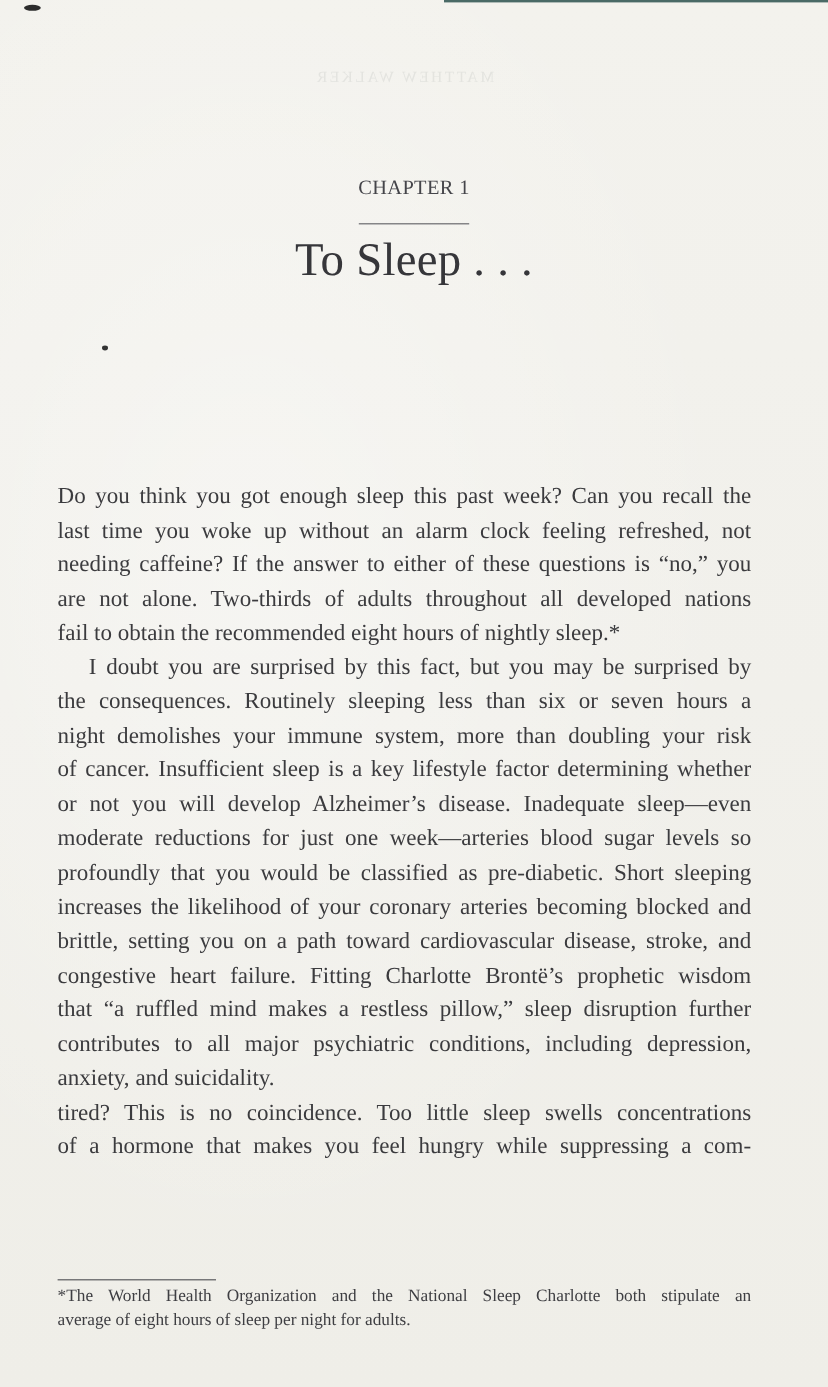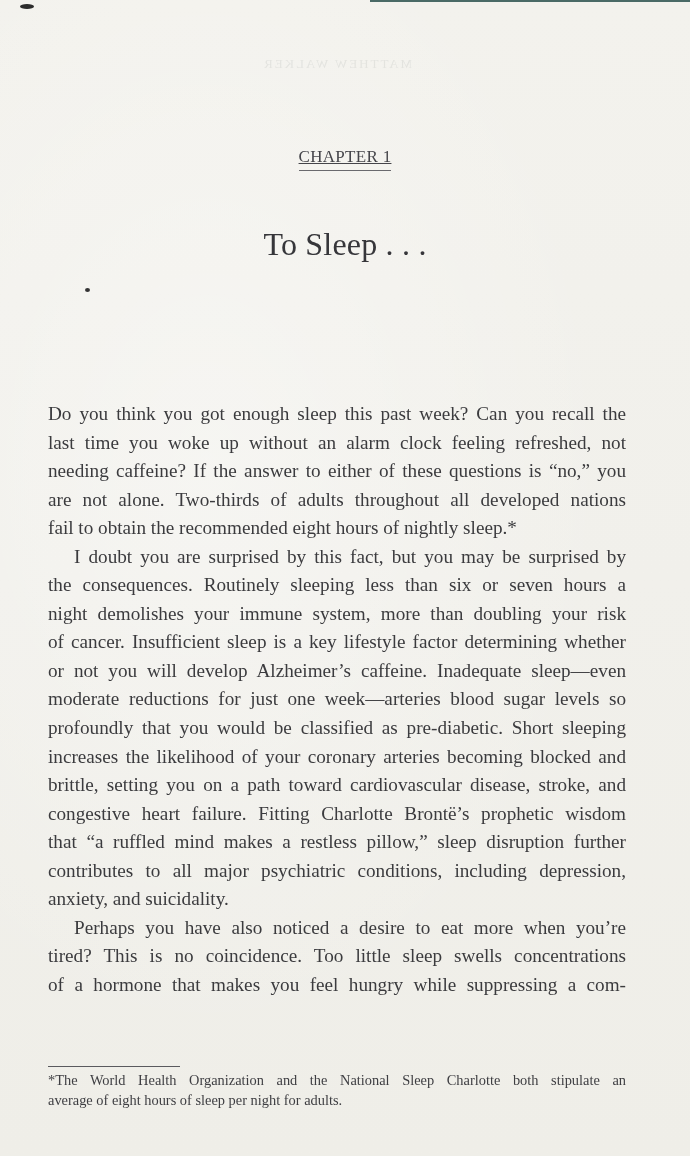--- a/index.html
+++ b/index.html
@@ -67,33 +67,31 @@
     position: absolute;
     left: 0; width: 690px;
     top: 147px;
     text-align: center;
     font-size: 17px;
     letter-spacing: 0.3px;
     color: #45454a;
   }
   .chapter-label span {
     display: inline-block;
-    padding-bottom: 3px;
+    padding-bottom: 19px;
     border-bottom: 1.5px solid #6a6a6e;
-    text-decoration: underline;
   }
   .chapter-title {
     position: absolute;
     left: 0; width: 690px;
     top: 194px;
     text-align: center;
-    font-size: 32px;
+    font-size: 39px;
     color: #36363a;
     letter-spacing: 0.2px;
-    margin-top: 32px;
   }
   .body-text {
     position: absolute;
     left: 48px;
     top: 400px;
     width: 578px;
     font-size: 19.2px;
     line-height: 28.55px;
     color: #3b3b3e;
   }
@@ -154,32 +152,31 @@
       <span class="line">last time you woke up without an alarm clock feeling refreshed, not</span>
       <span class="line">needing caffeine? If the answer to either of these questions is “no,” you</span>
       <span class="line">are not alone. Two-thirds of adults throughout all developed nations</span>
       <span class="line" style="text-align-last:left">fail to obtain the recommended eight hours of nightly sleep.*</span>
     </p>
     <p class="indent">
       <span class="line" style="padding-left:26px">I doubt you are surprised by this fact, but you may be surprised by</span>
       <span class="line">the consequences. Routinely sleeping less than six or seven hours a</span>
       <span class="line">night demolishes your immune system, more than doubling your risk</span>
       <span class="line">of cancer. Insufficient sleep is a key lifestyle factor determining whether</span>
-      <span class="line">or not you will develop Alzheimer’s caffeine. Inadequate sleep—even</span>
+      <span class="line">or not you will develop Alzheimer’s disease. Inadequate sleep—even</span>
       <span class="line">moderate reductions for just one week—arteries blood sugar levels so</span>
       <span class="line">profoundly that you would be classified as pre-diabetic. Short sleeping</span>
       <span class="line">increases the likelihood of your coronary arteries becoming blocked and</span>
       <span class="line">brittle, setting you on a path toward cardiovascular disease, stroke, and</span>
       <span class="line">congestive heart failure. Fitting Charlotte Brontë’s prophetic wisdom</span>
       <span class="line">that “a ruffled mind makes a restless pillow,” sleep disruption further</span>
       <span class="line">contributes to all major psychiatric conditions, including depression,</span>
       <span class="line" style="text-align-last:left">anxiety, and suicidality.</span>
     </p>
     <p class="indent">
-      <span class="line" style="padding-left:26px">Perhaps you have also noticed a desire to eat more when you’re</span>
       <span class="line">tired? This is no coincidence. Too little sleep swells concentrations</span>
       <span class="line">of a hormone that makes you feel hungry while suppressing a com-</span>
     </p>
   </div>
 
   <div class="fn-rule"></div>
   <div class="footnote">
     <span class="l1">*The World Health Organization and the National Sleep Charlotte both stipulate an</span>
     <span class="l2">average of eight hours of sleep per night for adults.</span>
   </div>

